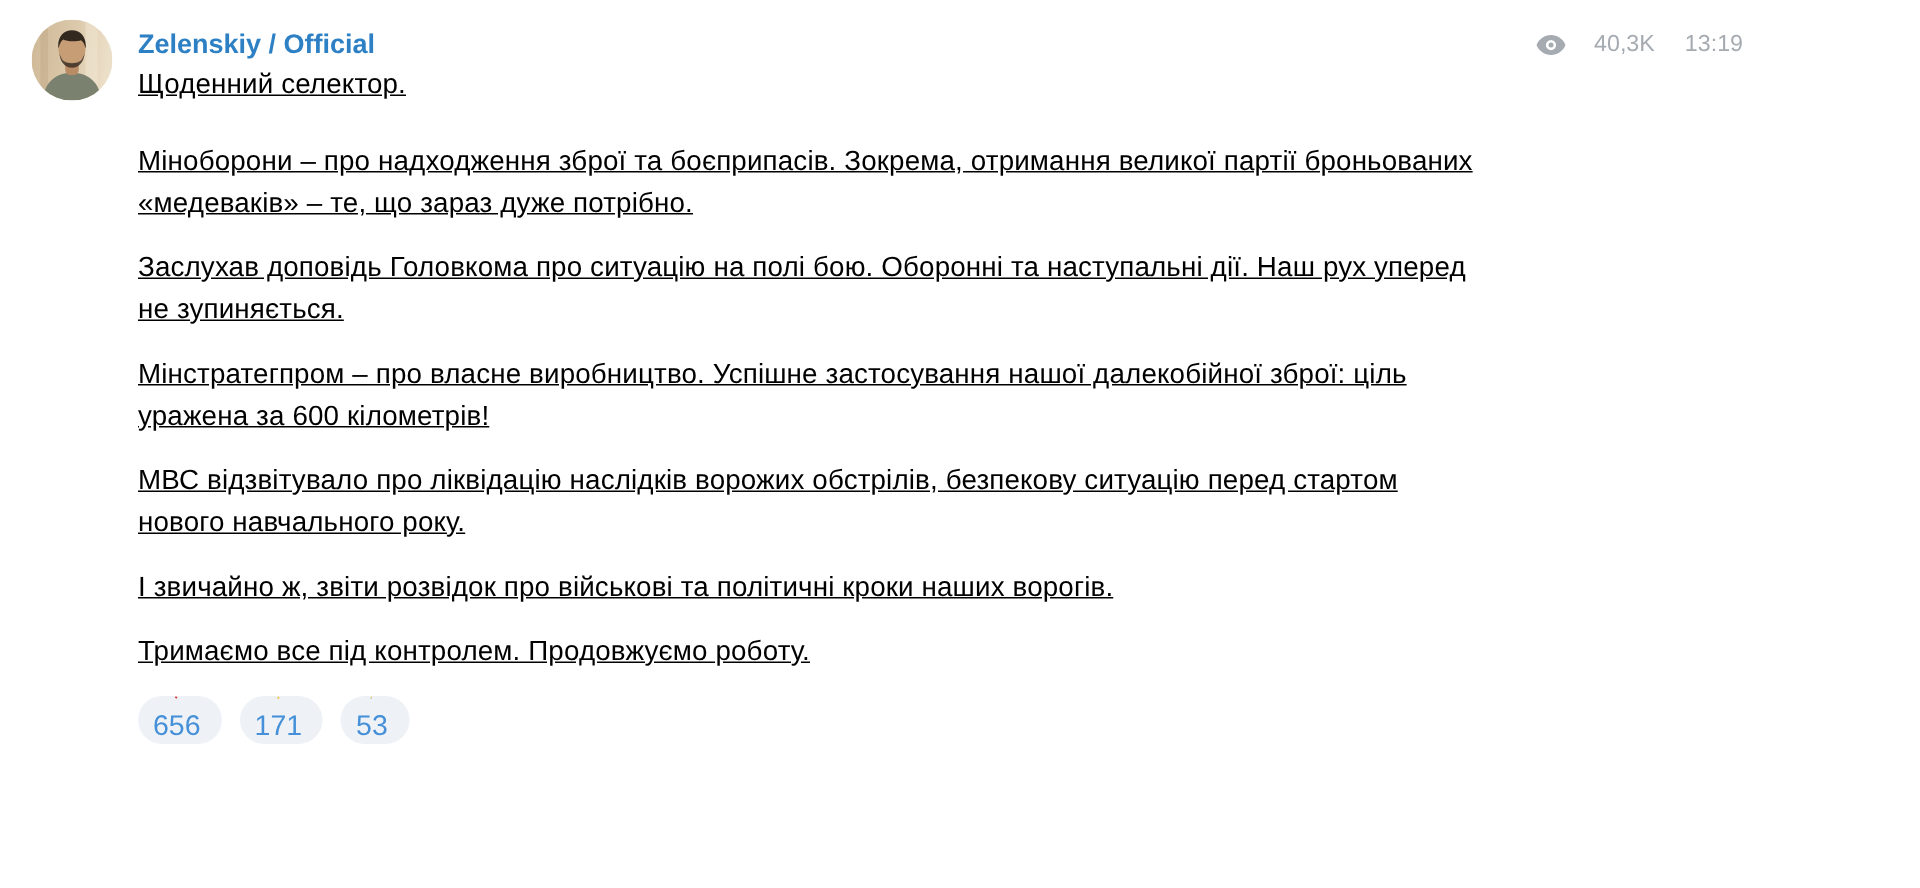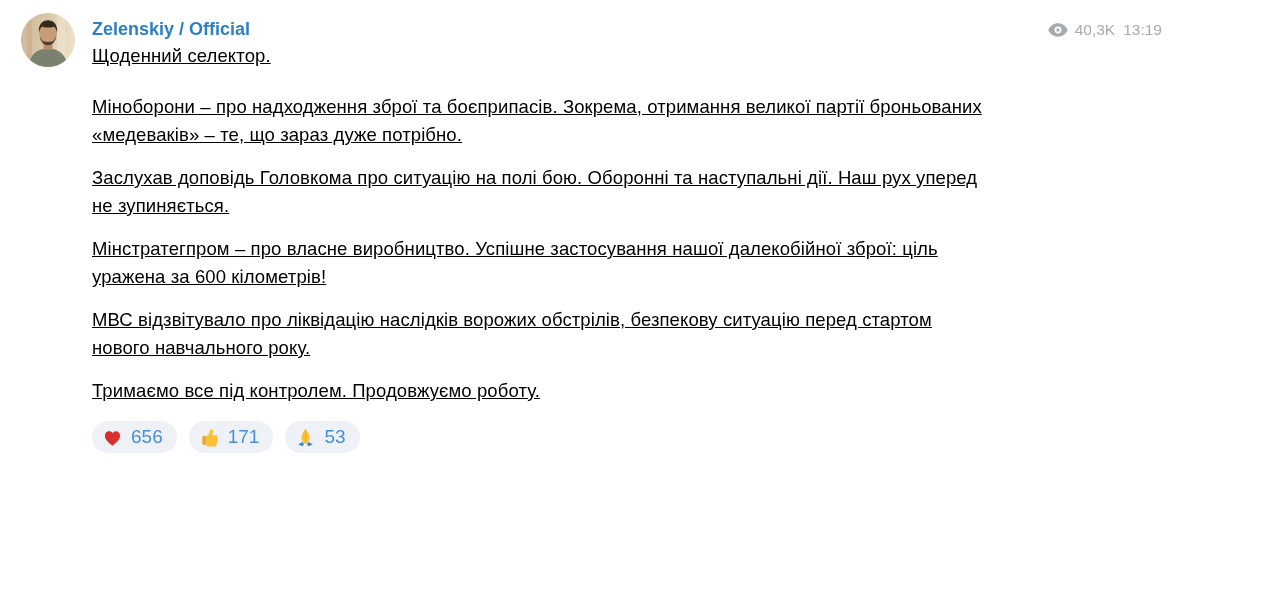--- a/index.html
+++ b/index.html
@@ -33,21 +33,21 @@
   }
   .channel-name {
     color: #2e80c4;
     font-weight: 700;
     font-size: 18px;
     cursor: pointer;
   }
   .meta {
     display: flex;
     align-items: center;
-    gap: 8px;
+    gap: 20px;
     color: #a5abb1;
     font-size: 15.5px;
     margin-top: 1px;
     white-space: nowrap;
   }
   .meta .eye { display: inline-flex; align-items: center; margin-right: -1px; }
   .message { margin-top: 0; }
   .message p {
     font-size: 18.5px;
     line-height: 28px;
@@ -69,20 +69,21 @@
     gap: 8px;
     height: 32px;
     padding: 0 14px 0 10px;
     background: #eef2f7;
     border-radius: 16px;
     color: #4590d8;
     font-size: 19px;
     font-weight: 400;
     cursor: pointer;
     user-select: none;
+    flex-direction: column;
   }
   .reaction svg { display: block; }
 </style>
 </head>
 <body>
 
 <div class="post">
 
   <div class="avatar">
     <svg viewBox="0 0 54 54">
@@ -123,20 +124,21 @@
   <div class="message">
     <p class="lead">Щоденний селектор.</p>
     <p>Міноборони – про надходження зброї та боєприпасів. Зокрема, отримання великої партії броньованих
 «медеваків» – те, що зараз дуже потрібно.</p>
     <p>Заслухав доповідь Головкома про ситуацію на полі бою. Оборонні та наступальні дії. Наш рух уперед
 не зупиняється.</p>
     <p>Мінстратегпром – про власне виробництво. Успішне застосування нашої далекобійної зброї: ціль
 уражена за 600 кілометрів!</p>
     <p>МВС відзвітувало про ліквідацію наслідків ворожих обстрілів, безпекову ситуацію перед стартом
 нового навчального року.</p>
+    <p>І звичайно ж, звіти розвідок про військові та політичні кроки наших ворогів.</p>
     <p>Тримаємо все під контролем. Продовжуємо роботу.</p>
   </div>
 
   <div class="reactions">
 
     <div class="reaction">
       <svg width="21" height="21" viewBox="0 0 36 36">
         <path d="M18 32S5 23.6 5 15a7.6 7.6 0 0 1 7.6-7.6c2.3 0 4.3 1.2 5.4 3.1a6.6 6.6 0 0 1 5.4-3.1A7.6 7.6 0 0 1 31 15c0 8.6-13 17-13 17z" fill="#e03131"></path>
         <path d="M18 32S5 23.6 5 15a7.6 7.6 0 0 1 7.6-7.6c2.3 0 4.3 1.2 5.4 3.1v21z" fill="#d42a2a" opacity="0.5"></path>
       </svg>

